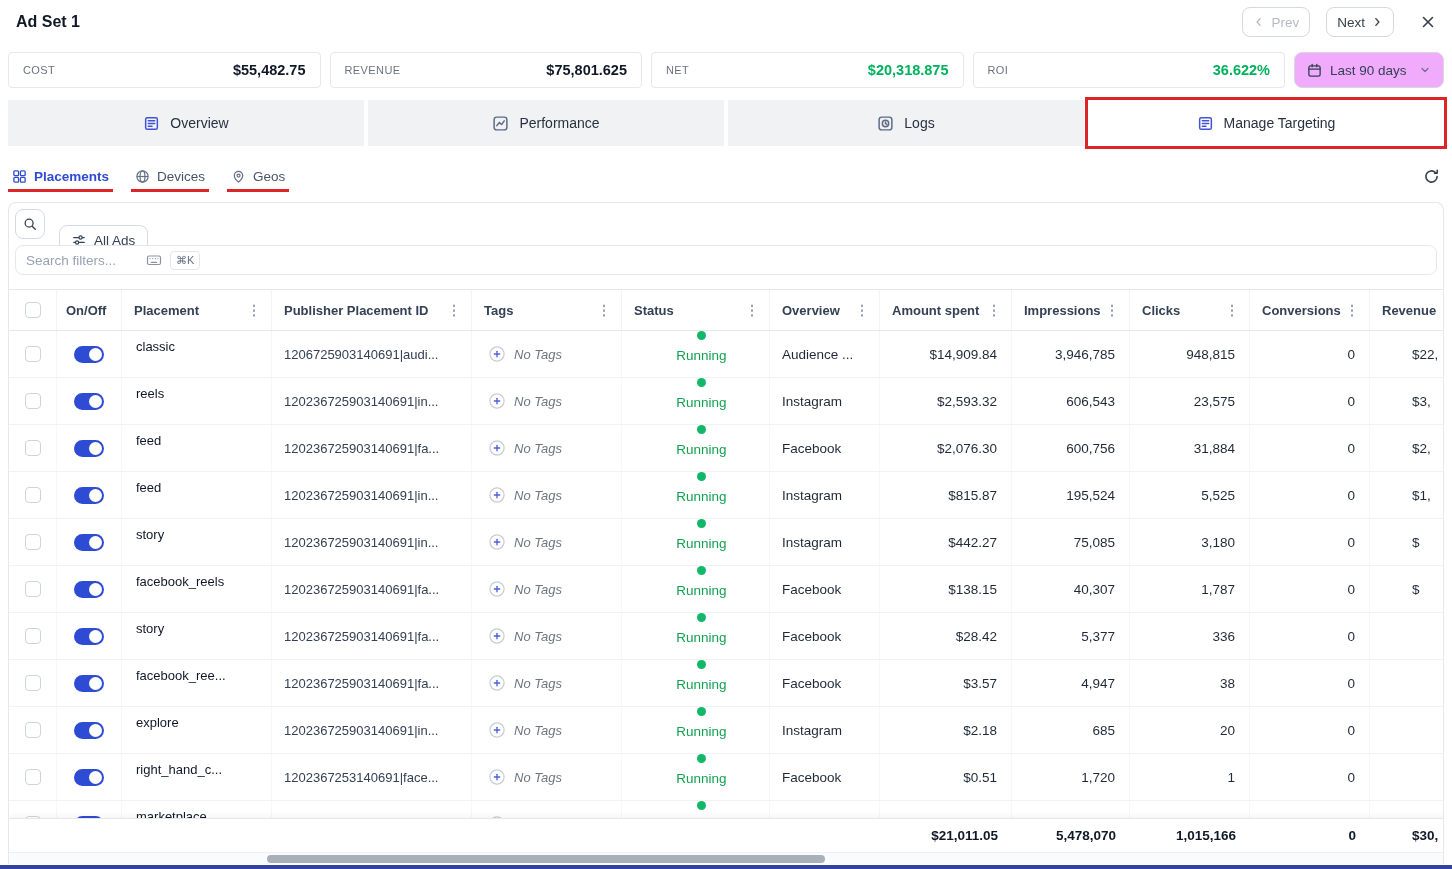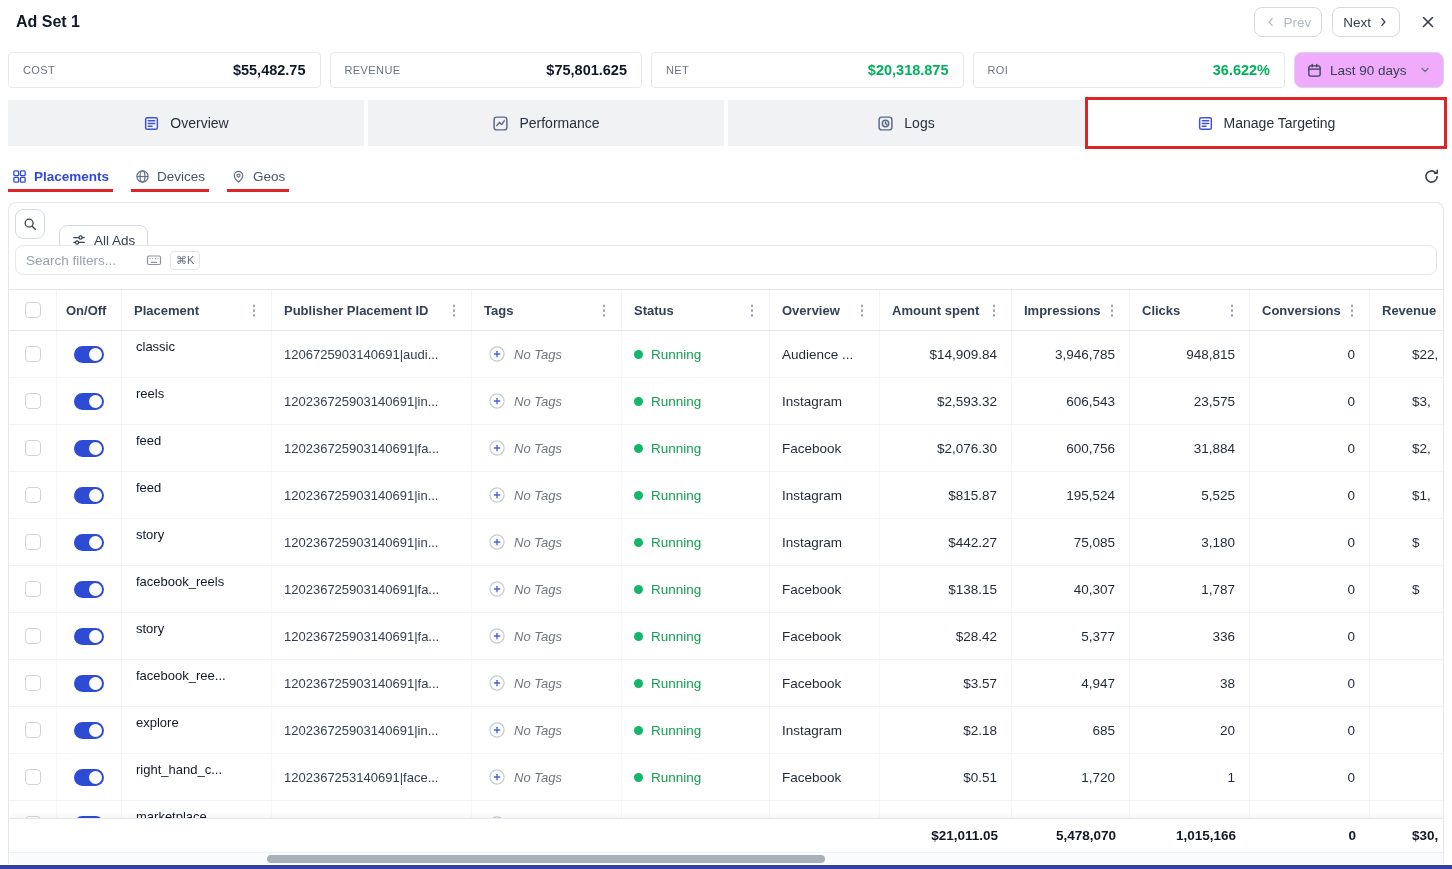--- a/index.html
+++ b/index.html
@@ -3,21 +3,21 @@
 <meta charset="utf-8">
 <style>
   * { margin:0; padding:0; box-sizing:border-box; }
   html,body { width:1452px; height:869px; }
   body {
     font-family:"Liberation Sans", sans-serif;
     background:#ffffff; color:#1f2937;
     position:relative; overflow:hidden;
   }
   
-  .app-header { display:flex; align-items:center; height:44px; padding:0 16px 0 16px; }
+  .app-header { display:flex; align-items:center; height:44px; padding:0 16px 0 16px;gap:6px; }
   .page-title { font-size:16px; font-weight:700; color:#111827; flex:1; }
   .hdr-btn {
     display:inline-flex; align-items:center; gap:6px; height:30px; padding:0 10px;
     background:#fff; border:1px solid #d5d9e0; border-radius:8px;
     font-size:13.5px; font-family:inherit; cursor:pointer;
   }
   .hdr-btn.prev { color:#b4bac4; margin-right:10px; }
   .hdr-btn.next { color:#38414f; font-weight:500; }
   .close-x { margin-left:20px; color:#38414f; cursor:pointer; display:inline-flex; }
   
@@ -101,21 +101,21 @@
   .th.center { justify-content:center; padding:0; }
   .kebab { color:#98a2b3; cursor:pointer; font-size:14px; line-height:1; padding:0 2px; }
   .kebab::after { content:"\22EE"; }
   .tr { height:47px; border-bottom:1px solid #f0f2f5; background:#fff; }
   .td { display:flex; align-items:center; border-right:1px solid #f6f7f9; font-size:13.5px; color:#1f2937; overflow:hidden; white-space:nowrap; }
   .td.center { justify-content:center; }
   .td.placement { align-items:flex-start; padding:8px 0 0 14px; font-size:13px; color:#101828; }
   .td.ppid { padding-left:12px; font-size:13px; color:#344054; }
   .td.tags { padding-left:16px; gap:8px; }
   .no-tags { font-style:italic; color:#6e7681; font-size:13px; }
-  .td.status { padding-left:12px; gap:8px; }
+  .td.status { padding-left:12px; gap:8px;flex-direction:column; }
   .status-dot { width:9px; height:9px; border-radius:50%; background:#12b76a; }
   .status-text { color:#12a150; font-size:13.5px; }
   .td.publisher { padding-left:12px; }
   .td.num { justify-content:flex-end; padding-right:14px; }
   .td.rev { justify-content:flex-start; padding-left:42px; }
   .checkbox { width:16px; height:16px; border:1.5px solid #cfd4dc; border-radius:4px; background:#fff; cursor:pointer; }
   .toggle { width:30px; height:17px; border-radius:9px; background:#2e4bd3; position:relative; cursor:pointer; display:inline-block; }
   .toggle .knob { position:absolute; right:2px; top:2px; width:13px; height:13px; border-radius:50%; background:#fff; }
   .tag-plus { display:inline-flex; cursor:pointer; }
   .totals-row {

